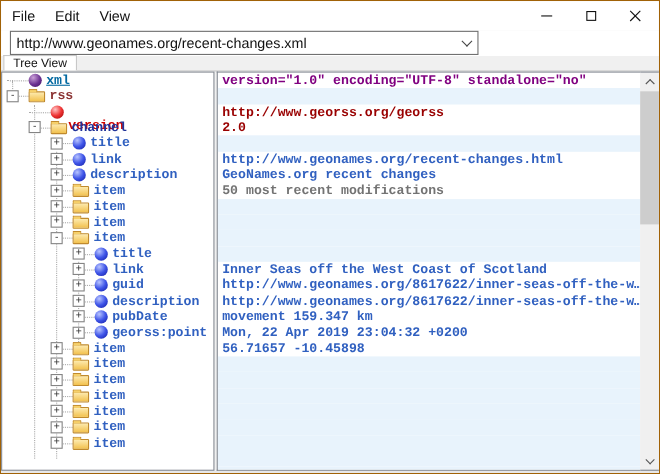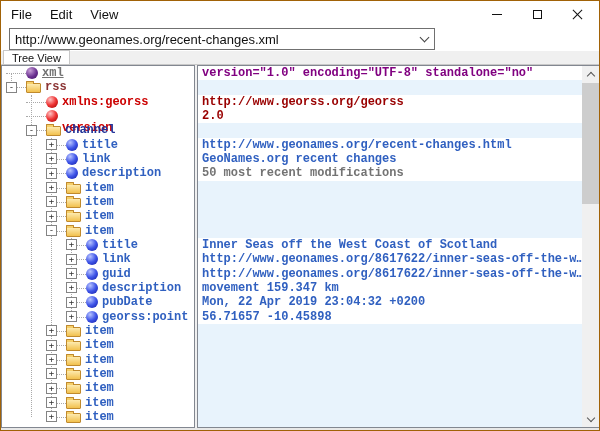--- a/index.html
+++ b/index.html
@@ -96,23 +96,22 @@
         <span>Tree View</span>
       </div>
   </div>
 
   <div class="main">
     <div class="tree-panel">
         <div class="vguide" style="left: 9px; top: 7.165px; height: 14.33px;"></div>
         <div class="vguide" style="left: 29px; top: 28.66px; height: 322.425px;"></div>
         <div class="vguide" style="left: 49px; top: 71.65px; height: 279.435px;"></div>
         <div class="vguide" style="left: 69px; top: 171.96px; height: 78.815px;"></div>
-        <div class="trow" style="padding-left: 4px;"><span class="slot"><span class="stub"></span></span><span class="nicon sphere pi"></span><span class="nlabel u" style="color: #737373;">xml</span></div>
+        <div class="trow" style="padding-left: 4px;"><span class="slot"><span class="stub"></span></span><span class="nicon sphere pi"></span><span class="nlabel u" style="color: #0369a1;">xml</span></div>
         <div class="trow" style="padding-left: 4px;"><span class="slot"><span class="stub"></span><span class="expander">-</span></span><span class="nicon folder"></span><span class="nlabel" style="color: rgb(139, 51, 51);">rss</span></div>
-        <div class="trow" style="padding-left: 24px;"><span class="slot"><span class="stub"></span></span><span class="nicon sphere attr"></span><span class="nlabel" style="color: rgb(204, 0, 0);">xmlns:georss</span></div>
         <div class="trow" style="padding-left: 24px;"><span class="slot"><span class="stub"></span></span><span class="nicon sphere attr"></span><span class="nlabel" style="color: rgb(204, 0, 0); margin-top: 24px;">version</span></div>
         <div class="trow" style="padding-left: 24px;"><span class="slot"><span class="stub"></span><span class="expander">-</span></span><span class="nicon folder"></span><span class="nlabel" style="color: rgb(34, 51, 153);">channel</span></div>
         <div class="trow" style="padding-left: 44px;"><span class="slot"><span class="stub"></span><span class="expander">+</span></span><span class="nicon sphere elem"></span><span class="nlabel" style="color: rgb(48, 96, 192);">title</span></div>
         <div class="trow" style="padding-left: 44px;"><span class="slot"><span class="stub"></span><span class="expander">+</span></span><span class="nicon sphere elem"></span><span class="nlabel" style="color: rgb(48, 96, 192);">link</span></div>
         <div class="trow" style="padding-left: 44px;"><span class="slot"><span class="stub"></span><span class="expander">+</span></span><span class="nicon sphere elem"></span><span class="nlabel" style="color: rgb(48, 96, 192);">description</span></div>
         <div class="trow" style="padding-left: 44px;"><span class="slot"><span class="stub"></span><span class="expander">+</span></span><span class="nicon folder"></span><span class="nlabel" style="color: rgb(48, 96, 192);">item</span></div>
         <div class="trow" style="padding-left: 44px;"><span class="slot"><span class="stub"></span><span class="expander">+</span></span><span class="nicon folder"></span><span class="nlabel" style="color: rgb(48, 96, 192);">item</span></div>
         <div class="trow" style="padding-left: 44px;"><span class="slot"><span class="stub"></span><span class="expander">+</span></span><span class="nicon folder"></span><span class="nlabel" style="color: rgb(48, 96, 192);">item</span></div>
         <div class="trow" style="padding-left: 44px;"><span class="slot"><span class="stub"></span><span class="expander">-</span></span><span class="nicon folder"></span><span class="nlabel" style="color: rgb(48, 96, 192);">item</span></div>
         <div class="trow" style="padding-left: 64px;"><span class="slot"><span class="stub"></span><span class="expander">+</span></span><span class="nicon sphere elem"></span><span class="nlabel" style="color: rgb(48, 96, 192);">title</span></div>

